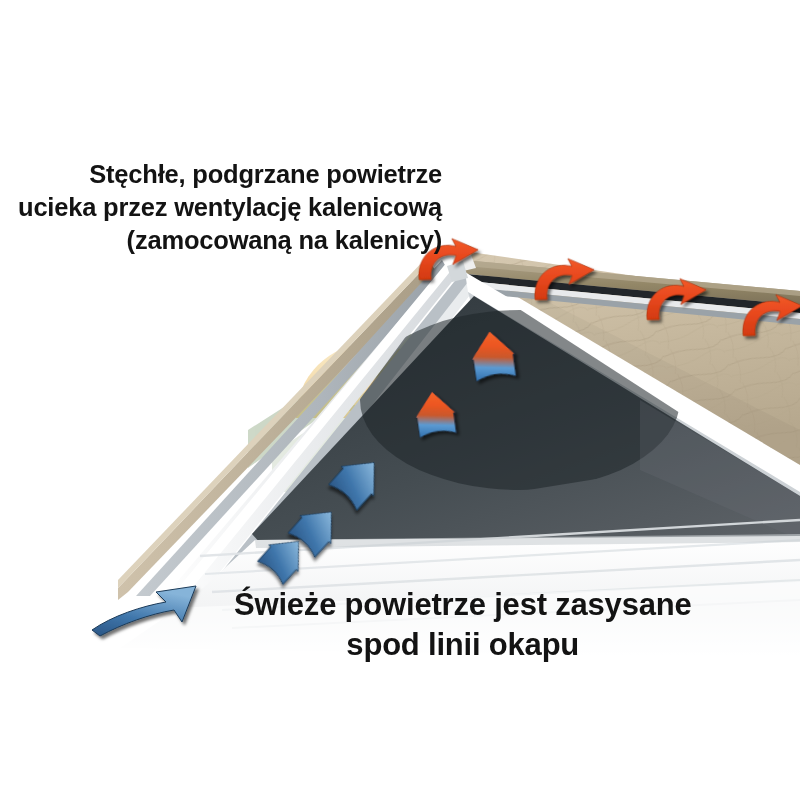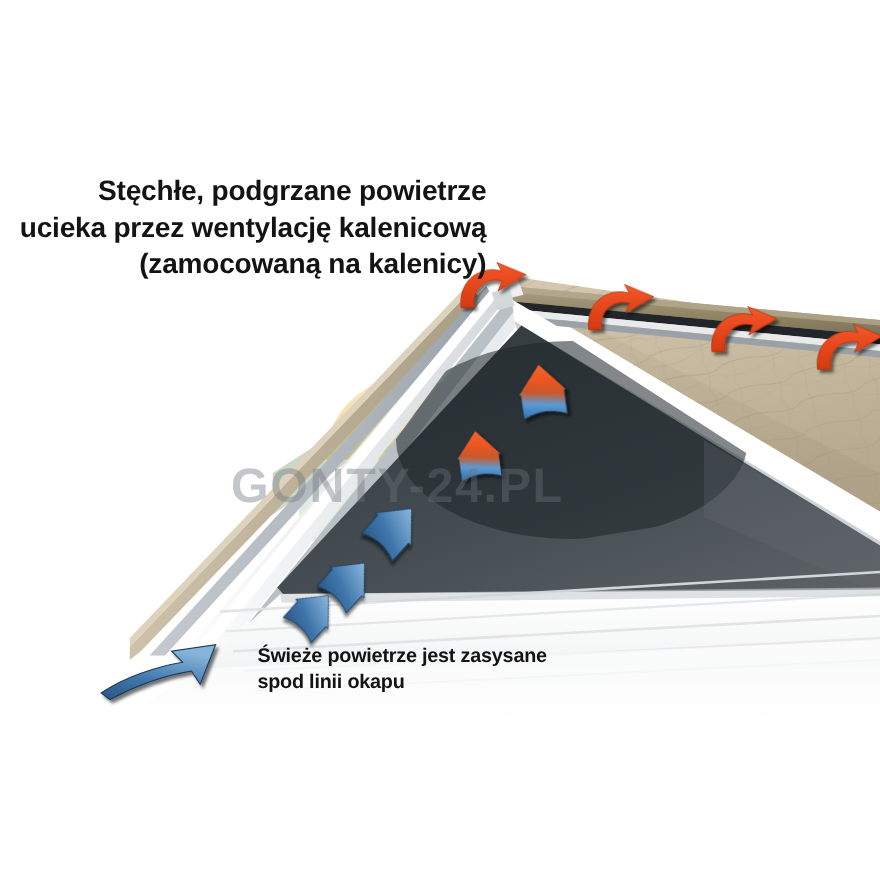--- a/index.html
+++ b/index.html
@@ -34,21 +34,22 @@
   }
   #caption-top {
     left: 18px;
     top: 158px;
     font-size: 25.5px;
     text-align: right;
   }
   #caption-bottom {
     left: 234px;
     top: 585px;
-    font-size: 18px;
+    font-size: 31px;
+    text-align: center;
   }
   .wm-text {
     position: absolute;
     left: 210px;
     top: 417px;
     font-size: 44px;
     font-weight: bold;
     letter-spacing: 1.5px;
     color: rgba(108, 116, 122, 0.40);
     user-select: none;
@@ -290,21 +291,20 @@
       </g>
     </g>
 
     <g filter="url(#softShadow)">
       <path d="M92,630 C112,616 142,606 166,602 L156,592 L196,586 L182,622 L174,610
                C150,614 122,624 100,636 Z" fill="url(#gCool)" stroke="#1b3a58" stroke-width="1"></path>
     </g>
 
   </svg>
 
-  <div class="wm-text">GONTY-24.PL</div>
 
   <div class="caption" id="caption-top">Stęchłe, podgrzane powietrze
 ucieka przez wentylację kalenicową
 (zamocowaną na kalenicy)</div>
 
   <div class="caption" id="caption-bottom">Świeże powietrze jest zasysane
 spod linii okapu</div>
 
 </div>
 

